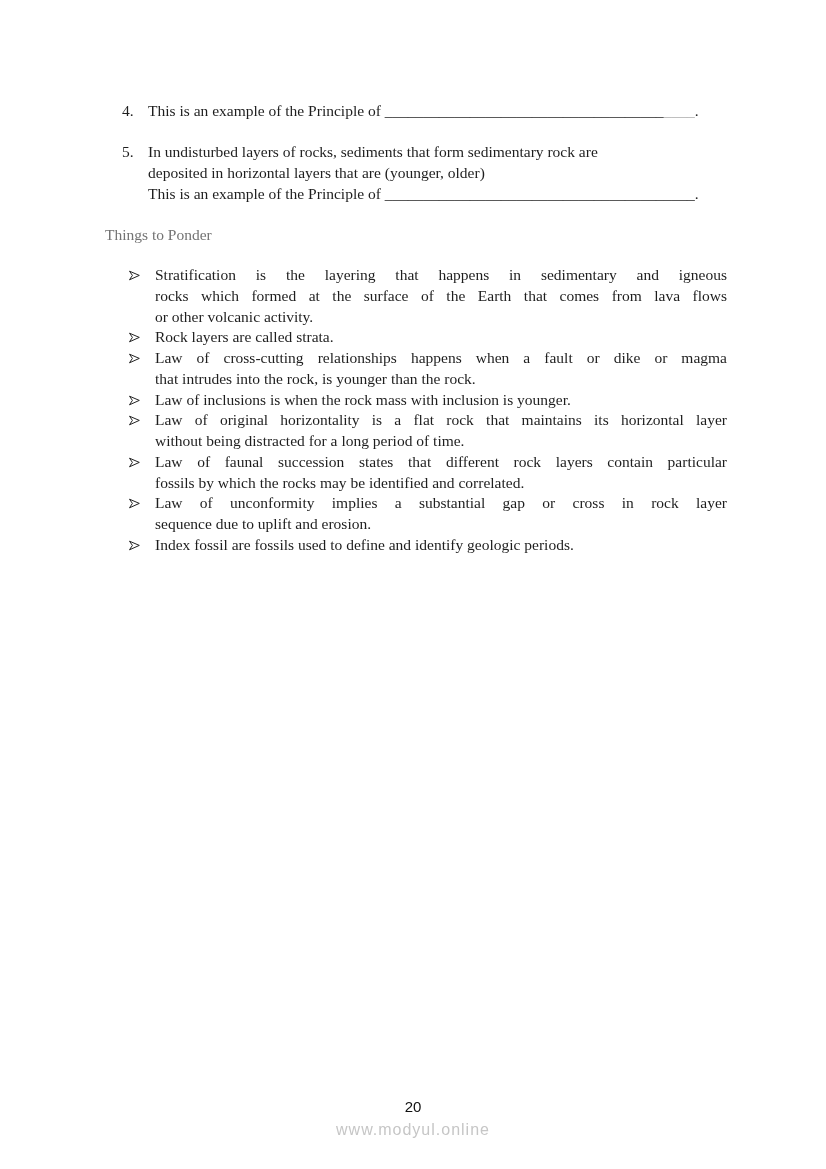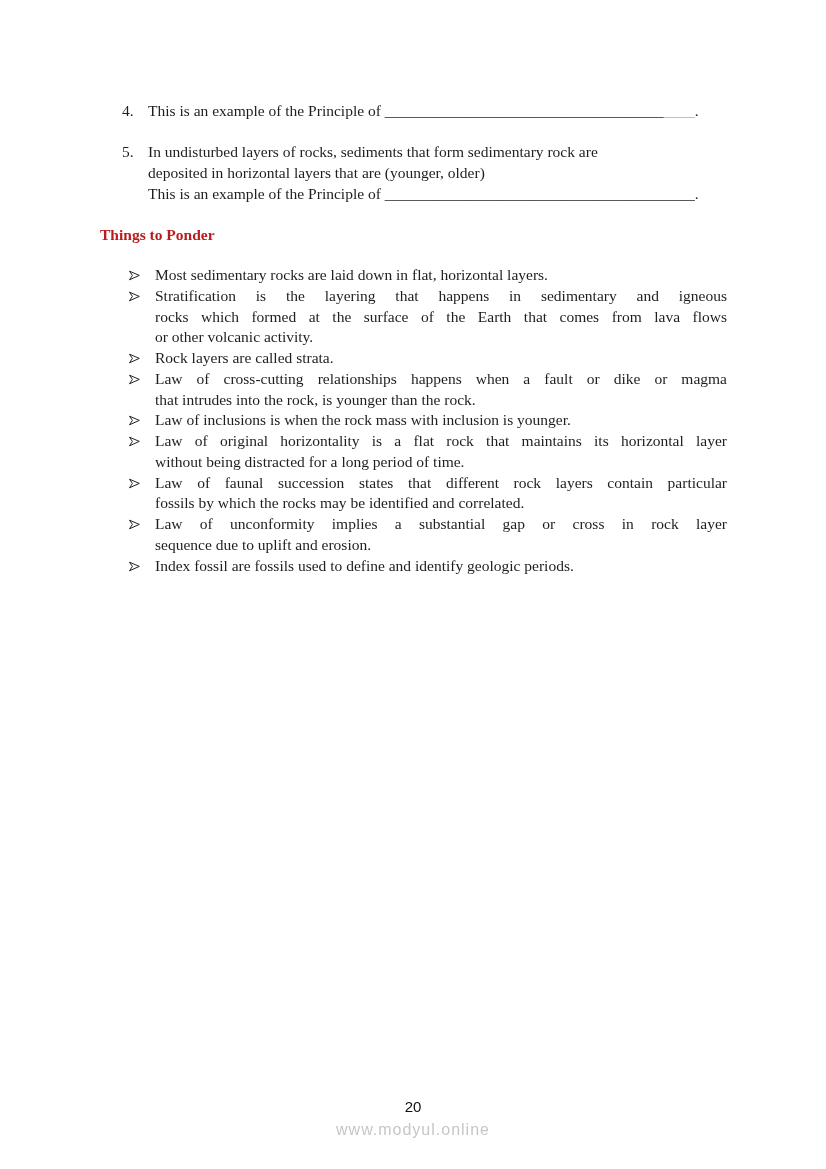--- a/index.html
+++ b/index.html
@@ -21,23 +21,23 @@
     width: 627px;
   }
   .question { display: flex; margin: 0 0 20px 22px; }
   .q-number { width: 26px; flex: none; }
   .q-body { flex: 1; }
   .q-text { white-space: pre-line; }
   .principle-line { white-space: nowrap; }
   .blank { letter-spacing: 0; }
   .blank-tail { color: #adadad; }
   .ponder-heading {
-    font-weight: bold;
-    color: #b91c1c;
-    margin: 0 0 20px 0;
+    font-weight: normal;
+    color: #737373;
+    margin: 0 0 20px 5px;
   }
   .ponder-list { margin-left: 29px; }
   .bullet-item { display: flex; }
   .bullet-marker { width: 26px; flex: none; padding-top: 5px; }
   .bullet-marker svg { display: block; }
   .bullet-lines { flex: 1; }
   .bline { line-height: 20.75px; }
   .bline-just { text-align: justify; text-align-last: justify; }
   .page-number {
     position: absolute;
@@ -77,30 +77,20 @@
     <span class="q-body">
       <span class="q-text" style="display:block">In undisturbed layers of rocks, sediments that form sedimentary rock are
 deposited in horizontal layers that are (younger, older)</span>
       <span class="principle-line" style="display:block"><span>This is an example of the Principle of </span><span class="blank">________________________________________</span><span class="blank blank-tail"></span><span>.</span></span>
     </span>
   </div>
 
   <div class="ponder-heading">Things to Ponder</div>
 
   <div class="ponder-list">
-  <div class="bullet-item">
-    <span class="bullet-marker">
-      <svg width="11" height="11" viewBox="0 0 11 11" aria-hidden="true">
-        <path d="M0.5 1.2 L10.3 5.4 L0.5 9.8 L3.4 5.4 Z" fill="none" stroke="#222222" stroke-width="1" stroke-linejoin="miter"></path>
-      </svg>
-    </span>
-    <span class="bullet-lines">
-          <div class="bline">Most sedimentary rocks are laid down in flat, horizontal layers.</div>
-        </span>
-  </div>
 
 
   <div class="bullet-item">
     <span class="bullet-marker">
       <svg width="11" height="11" viewBox="0 0 11 11" aria-hidden="true">
         <path d="M0.5 1.2 L10.3 5.4 L0.5 9.8 L3.4 5.4 Z" fill="none" stroke="#222222" stroke-width="1" stroke-linejoin="miter"></path>
       </svg>
     </span>
     <span class="bullet-lines">
           <div class="bline bline-just">Stratification is the layering that happens in sedimentary and igneous</div>

